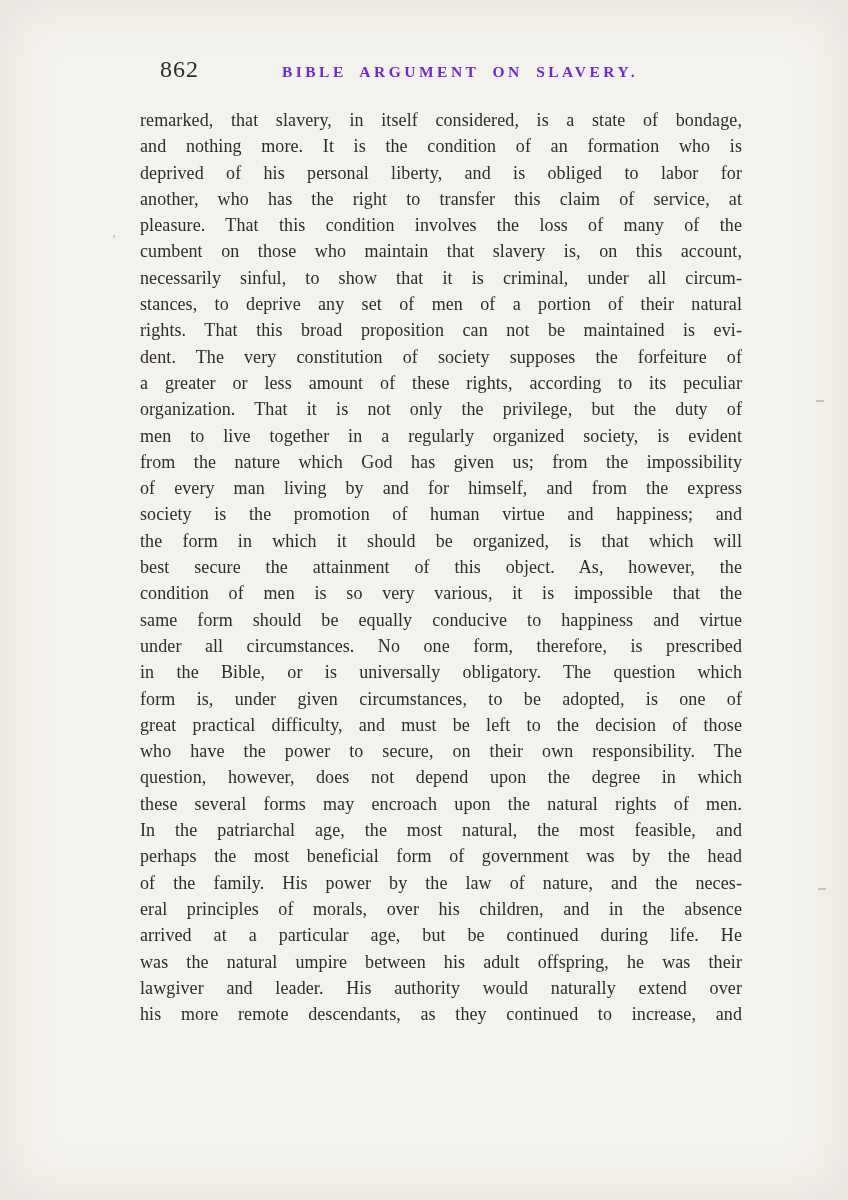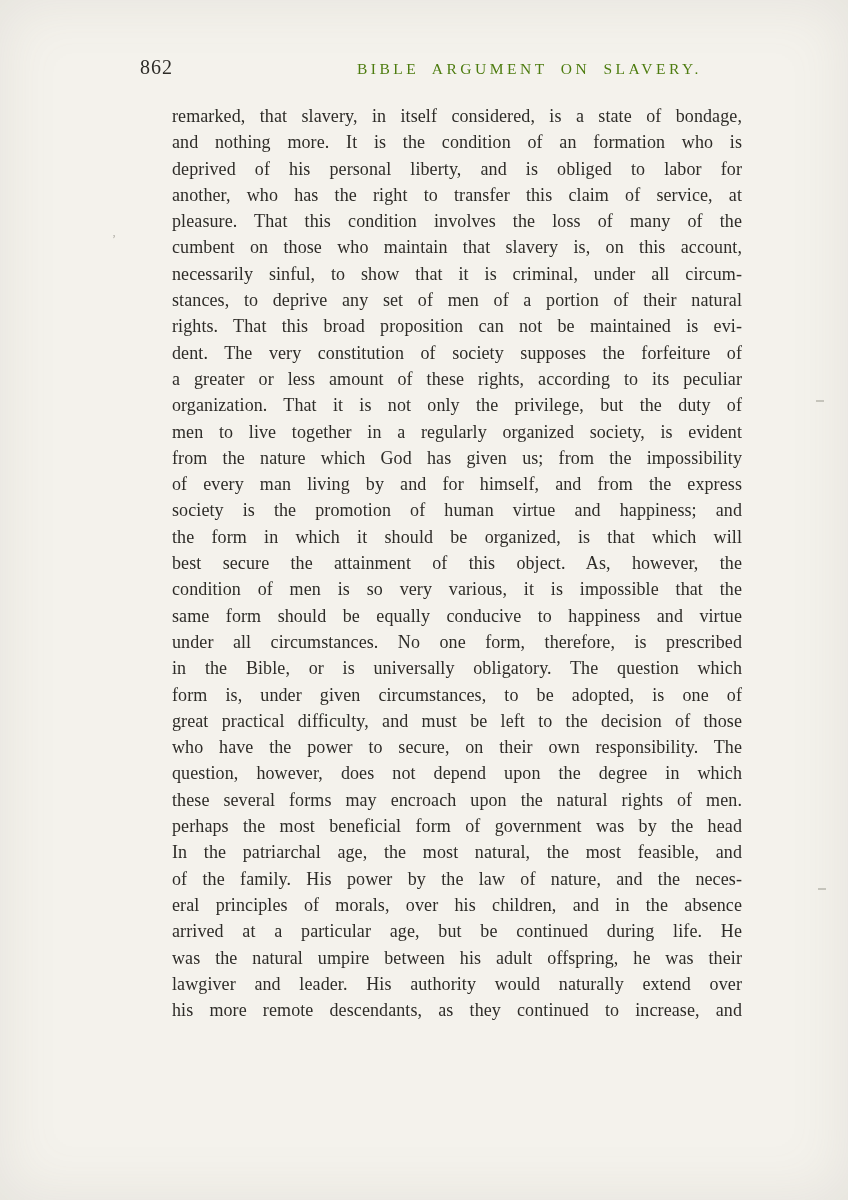--- a/index.html
+++ b/index.html
@@ -23,46 +23,47 @@
     left: 140px;
     top: 56px;
     width: 602px;
   }
   .page-header {
     display: flex;
     align-items: baseline;
     margin-bottom: 24px;
   }
   .page-number {
-    font-size: 20px;
+    font-size: 24px;
     letter-spacing: 1px;
     width: 58px;
     flex: 0 0 auto;
+    margin-left: 20px;
   }
   .header-title {
     flex: 1 1 auto;
-    text-align: right;
+    text-align: center;
     font-size: 15.5px;
     letter-spacing: 3.5px;
     word-spacing: 6px;
     white-space: nowrap;
     padding-right: 40px; 
-    color: #4d7c0f;
+    color: #6d28d9;
+    font-weight: bold;
   }
   .body-text {
     width: 602px;
   }
   .body-line {
     font-size: 18px;
     line-height: 26.3px;
     text-align: justify;
     text-align-last: justify;
     letter-spacing: 0.1px;
     color: #2e2c28;
-    margin-left: 32px;
   }
   
   .artifact {
     position: absolute;
     color: #8d8a82;
     font-size: 12px;
     opacity: 0.7;
     pointer-events: none;
   }
   .artifact.dash {
@@ -106,22 +107,22 @@
         <div class="body-line">best secure the attainment of this object.  As, however, the</div>
         <div class="body-line">condition of men is so very various, it is impossible that the</div>
         <div class="body-line">same form should be equally conducive to happiness and virtue</div>
         <div class="body-line">under all circumstances.  No one form, therefore, is prescribed</div>
         <div class="body-line">in the Bible, or is universally obligatory.  The question which</div>
         <div class="body-line">form is, under given circumstances, to be adopted, is one of</div>
         <div class="body-line">great practical difficulty, and must be left to the decision of those</div>
         <div class="body-line">who have the power to secure, on their own responsibility.  The</div>
         <div class="body-line">question, however, does not depend upon the degree in which</div>
         <div class="body-line">these several forms may encroach upon the natural rights of men.</div>
+        <div class="body-line">In the patriarchal age, the most natural, the most feasible, and</div>
         <div class="body-line">perhaps the most beneficial form of government was by the head</div>
-        <div class="body-line">In the patriarchal age, the most natural, the most feasible, and</div>
         <div class="body-line">of the family.  His power by the law of nature, and the neces-</div>
         <div class="body-line">eral principles of morals, over his children, and in the absence</div>
         <div class="body-line">arrived at a particular age, but be continued during life.  He</div>
         <div class="body-line">was the natural umpire between his adult offspring, he was their</div>
         <div class="body-line">lawgiver and leader.  His authority would naturally extend over</div>
         <div class="body-line">his more remote descendants, as they continued to increase, and</div>
       </div>
 
   </div>
 

